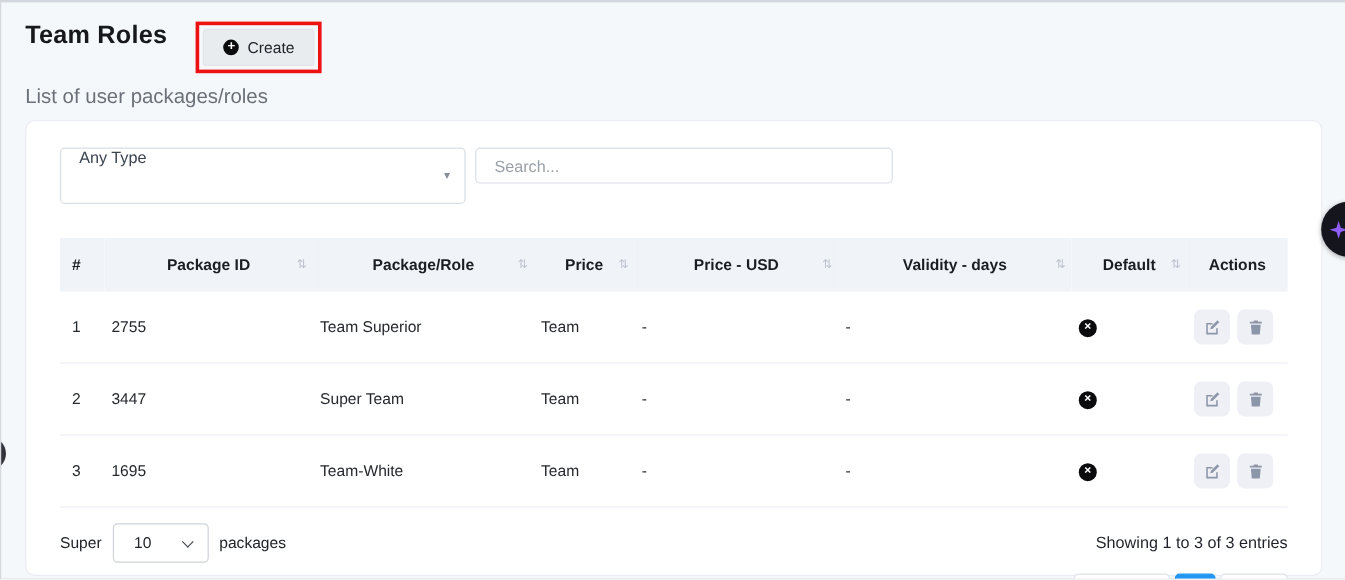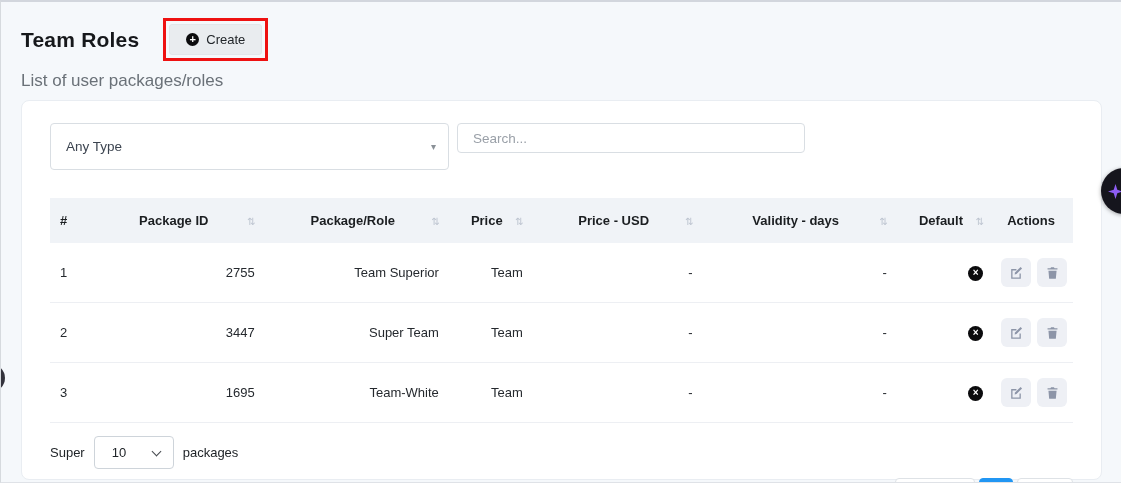--- a/index.html
+++ b/index.html
@@ -5,21 +5,21 @@
   * { margin:0; padding:0; box-sizing:border-box; }
   html,body { width:1121px; height:483px; }
   body { font-family:"Liberation Sans","DejaVu Sans",sans-serif; }
   .page {
     position:relative; width:1121px; height:483px; overflow:hidden;
     background:#f5f8fb;
     border-top:2px solid #d2d6dd; border-left:1px solid #d6dade; border-bottom:1px solid #dfe2e7;
   }
   
   .header { padding:16px 20px 0 20px; }
-  .title-row { display:flex; align-items:center; }
+  .title-row { display:flex; }
   .page-title { font-size:21px; font-weight:700; color:#16181b; letter-spacing:.2px; }
   .annotation-box { margin-left:24px; border:3px solid #ee1111; padding:3px; display:inline-flex; }
   .create-btn {
     display:inline-flex; align-items:center; gap:7px;
     background:#e9ecef; border:1px solid #e2e6ea; border-radius:3px;
     padding:7px 16px; font-size:13px; color:#212529; cursor:pointer;
   }
   .plus-circle {
     width:13px; height:13px; border-radius:50%; background:#0b0b0d; color:#fff;
     display:inline-flex; align-items:center; justify-content:center;
@@ -27,44 +27,44 @@
   }
   .subtitle { margin-top:10px; font-size:17px; color:#6a7178; }
   
   .card {
     position:absolute; left:20px; top:98px; width:1081px; height:380px;
     background:#fff; border:1px solid #e9edf2; border-radius:8px;
     padding:22px 28px 10px 28px;
   }
   .filter-row { display:flex; gap:8px; }
   .fake-select {
-    position:relative; width:399px; height:47px; background:#fff;
+    position:relative; width:338px; height:47px; background:#fff;
     border:1px solid #d9dee3; border-radius:4px;
-    display:flex; align-items:center; padding:0 30px 0 15px;
+    display:flex; align-items:flex-start; padding:0 30px 0 15px;
     font-size:13.5px; color:#3c4450; cursor:pointer;
   }
   .fake-select .caret { position:absolute; right:12px; top:50%; transform:translateY(-54%); font-size:10px; color:#8a9097; }
   .search-input {
     width:348px; height:30px; border:1px solid #d9dee3; border-radius:4px;
     padding:0 15px; font-size:13.5px; color:#3c4450; background:#fff;
     font-family:inherit; outline:none;
   }
   .search-input::placeholder { color:#9aa0a8; }
   
   table { width:100%; margin-top:28px; border-collapse:collapse; table-layout:fixed; }
   thead th {
     background:#f0f3f7; font-size:13px; font-weight:700; color:#1b1e21;
     padding:15px 6px; text-align:center; position:relative; cursor:pointer;
   }
   thead th.col-num { text-align:left; padding-left:10px; width:3.6%; cursor:default; }
   th.col-pkgid{width:17%;} th.col-role{width:18%;} th.col-type{width:8.2%;}
   th.col-price{width:16.6%;} th.col-validity{width:19%;} th.col-default{width:9.4%;} th.col-actions{width:8.2%;}
   .sort-glyph { position:absolute; right:5px; top:50%; transform:translateY(-50%); font-size:10px; color:#bcc3cf; font-weight:400; }
   tbody td {
-    font-size:13px; color:#25292e; padding:15px 6px; text-align:right;
+    font-size:13px; color:#25292e; padding:15px 6px; text-align:left;
     border-bottom:1px solid #edeff3; background:#fff;
   }
   tbody td.cell-num { text-align:left; padding-left:10px; }
   .times-circle {
     display:inline-flex; width:15px; height:15px; border-radius:50%; background:#0b0b0d;
     color:#fff; align-items:center; justify-content:center;
     font-size:10px; font-weight:700; line-height:1; vertical-align:middle;
   }
   .action-group { display:inline-flex; gap:6px; }
   .icon-btn {
@@ -248,20 +248,21 @@
 
     <div class="footer-row1">
       <div class="show-entries">
         <span>Super</span>
         <div class="entries-select">
           <span>10</span>
           <span class="chev"></span>
         </div>
         <span>packages</span>
       </div>
+      <div class="showing-text">Showing 1 to 3 of 3 entries</div>
     </div>
 
     <div class="footer-row2">
       <div class="pagination">
         <button class="page-btn">Previous</button>
         <button class="page-btn active">1</button>
         <button class="page-btn">Next</button>
       </div>
     </div>
 

